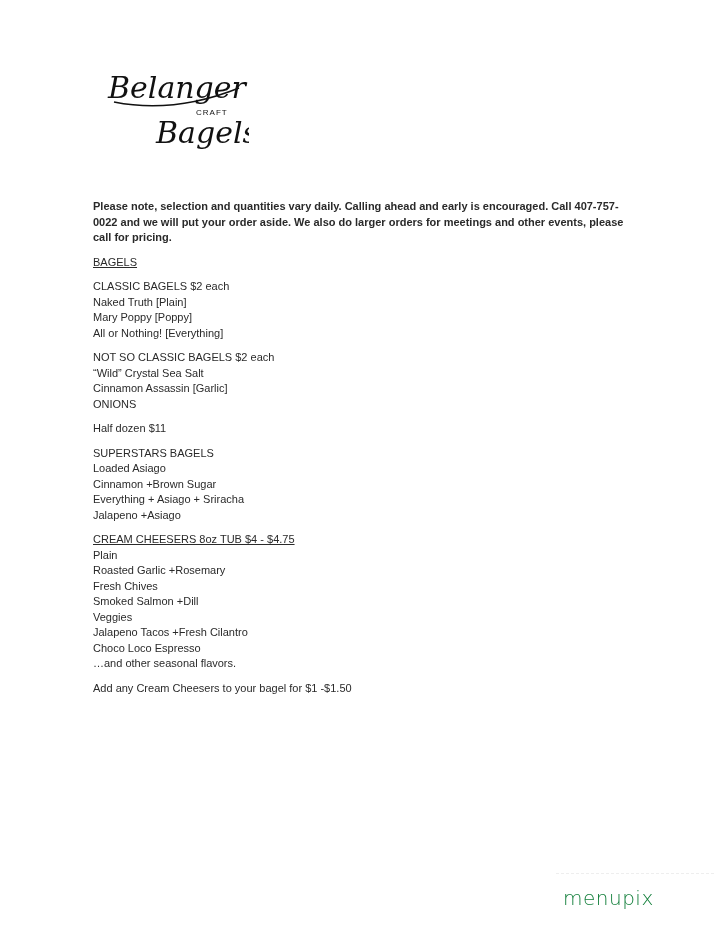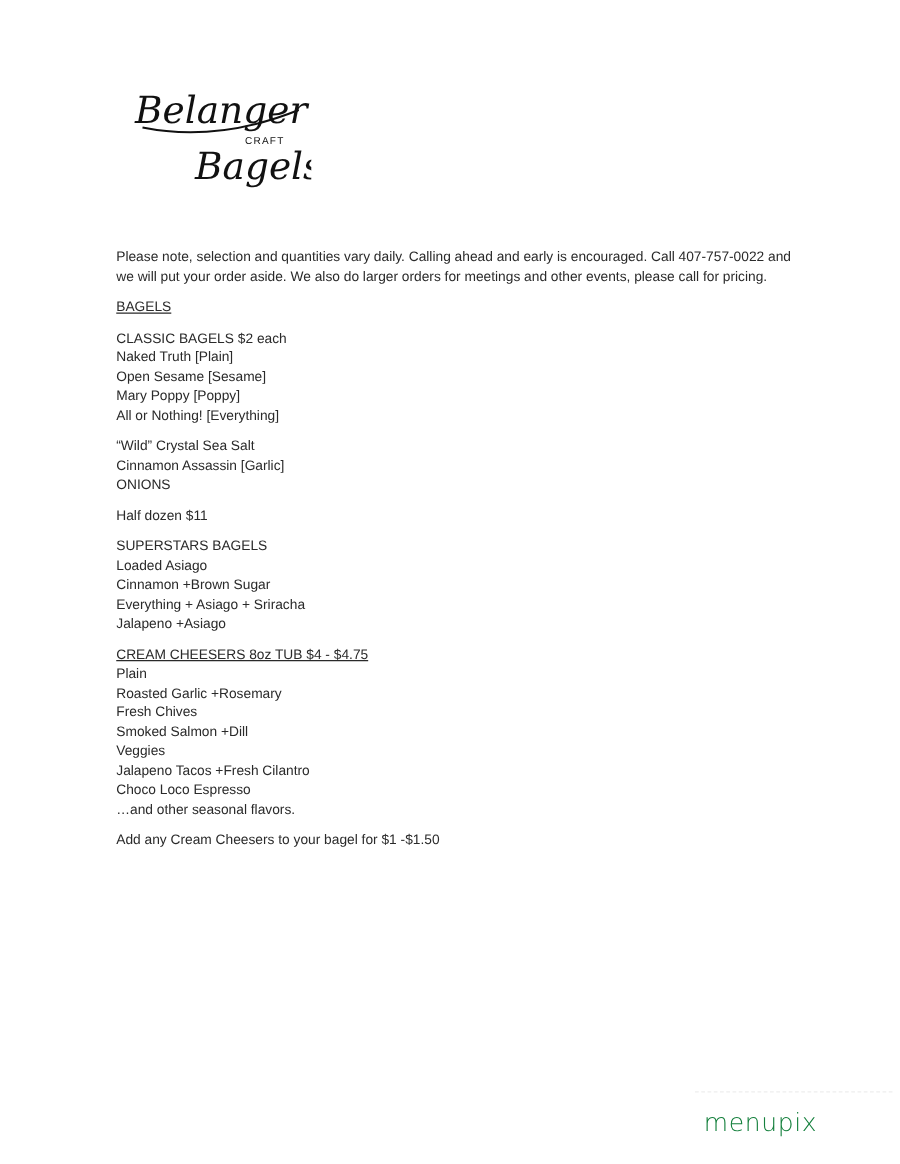--- a/index.html
+++ b/index.html
@@ -3,21 +3,21 @@
   <meta charset="utf-8">
   <style>
     html, body { margin: 0; padding: 0; }
     body {
       width: 720px; height: 931px; background: #ffffff; position: relative; overflow: hidden;
       font-family: "Liberation Sans", sans-serif; color: #2a2a2a;
     }
     .logo { position: absolute; left: 104px; top: 58px; width: 145px; height: 95px; }
     .logo svg { width: 100%; height: 100%; }
     .content { position: absolute; left: 93px; top: 199px; width: 545px; font-size: 11px; line-height: 15.5px; }
-    .intro { margin: 0 0 9px 0; }
+    .intro { margin: 0 0 9px 0; font-weight: bold; }
     .section-head { text-decoration: underline; margin: 0 0 9px 0; }
     .group { margin-bottom: 9px; }
     .line { white-space: nowrap; }
     .u { text-decoration: underline; }
     .watermark { position: absolute; left: 563px; top: 886px; font-size: 20px; color: #15803d; letter-spacing: 0.5px; font-family: "DejaVu Sans", sans-serif; font-weight: 300; }
     .wm-box { position: absolute; left: 556px; top: 873px; width: 158px; height: 48px; border-top: 1px dashed #eee; }
   </style>
 </head>
 <body>
 
@@ -30,26 +30,26 @@
   </svg>
 </div>
 
 <div class="content">
   <p class="intro">Please note, selection and quantities vary daily. Calling ahead and early is encouraged. Call 407-757-0022 and we will put your order aside. We also do larger orders for meetings and other events, please call for pricing.</p>
   <div class="section-head">BAGELS</div>
 
   <div class="group">
     <div class="line"><span>CLASSIC BAGELS</span><span> $2 each</span></div>
     <div class="line">Naked Truth [Plain]</div>
-    <div class="line">Open Sesame [Sesame]</div>
     <div class="line">Mary Poppy [Poppy]</div>
     <div class="line">All or Nothing! [Everything]</div>
   </div>
 
   <div class="group">
+    <div class="line"><span>NOT SO CLASSIC BAGELS</span><span> $2 each</span></div>
     <div class="line">“Wild” Crystal Sea Salt</div>
     <div class="line">Cinnamon Assassin [Garlic]</div>
     <div class="line">ONIONS</div>
   </div>
 
   <div class="group">
     <div class="line">Half dozen $11</div>
   </div>
 
   <div class="group">

